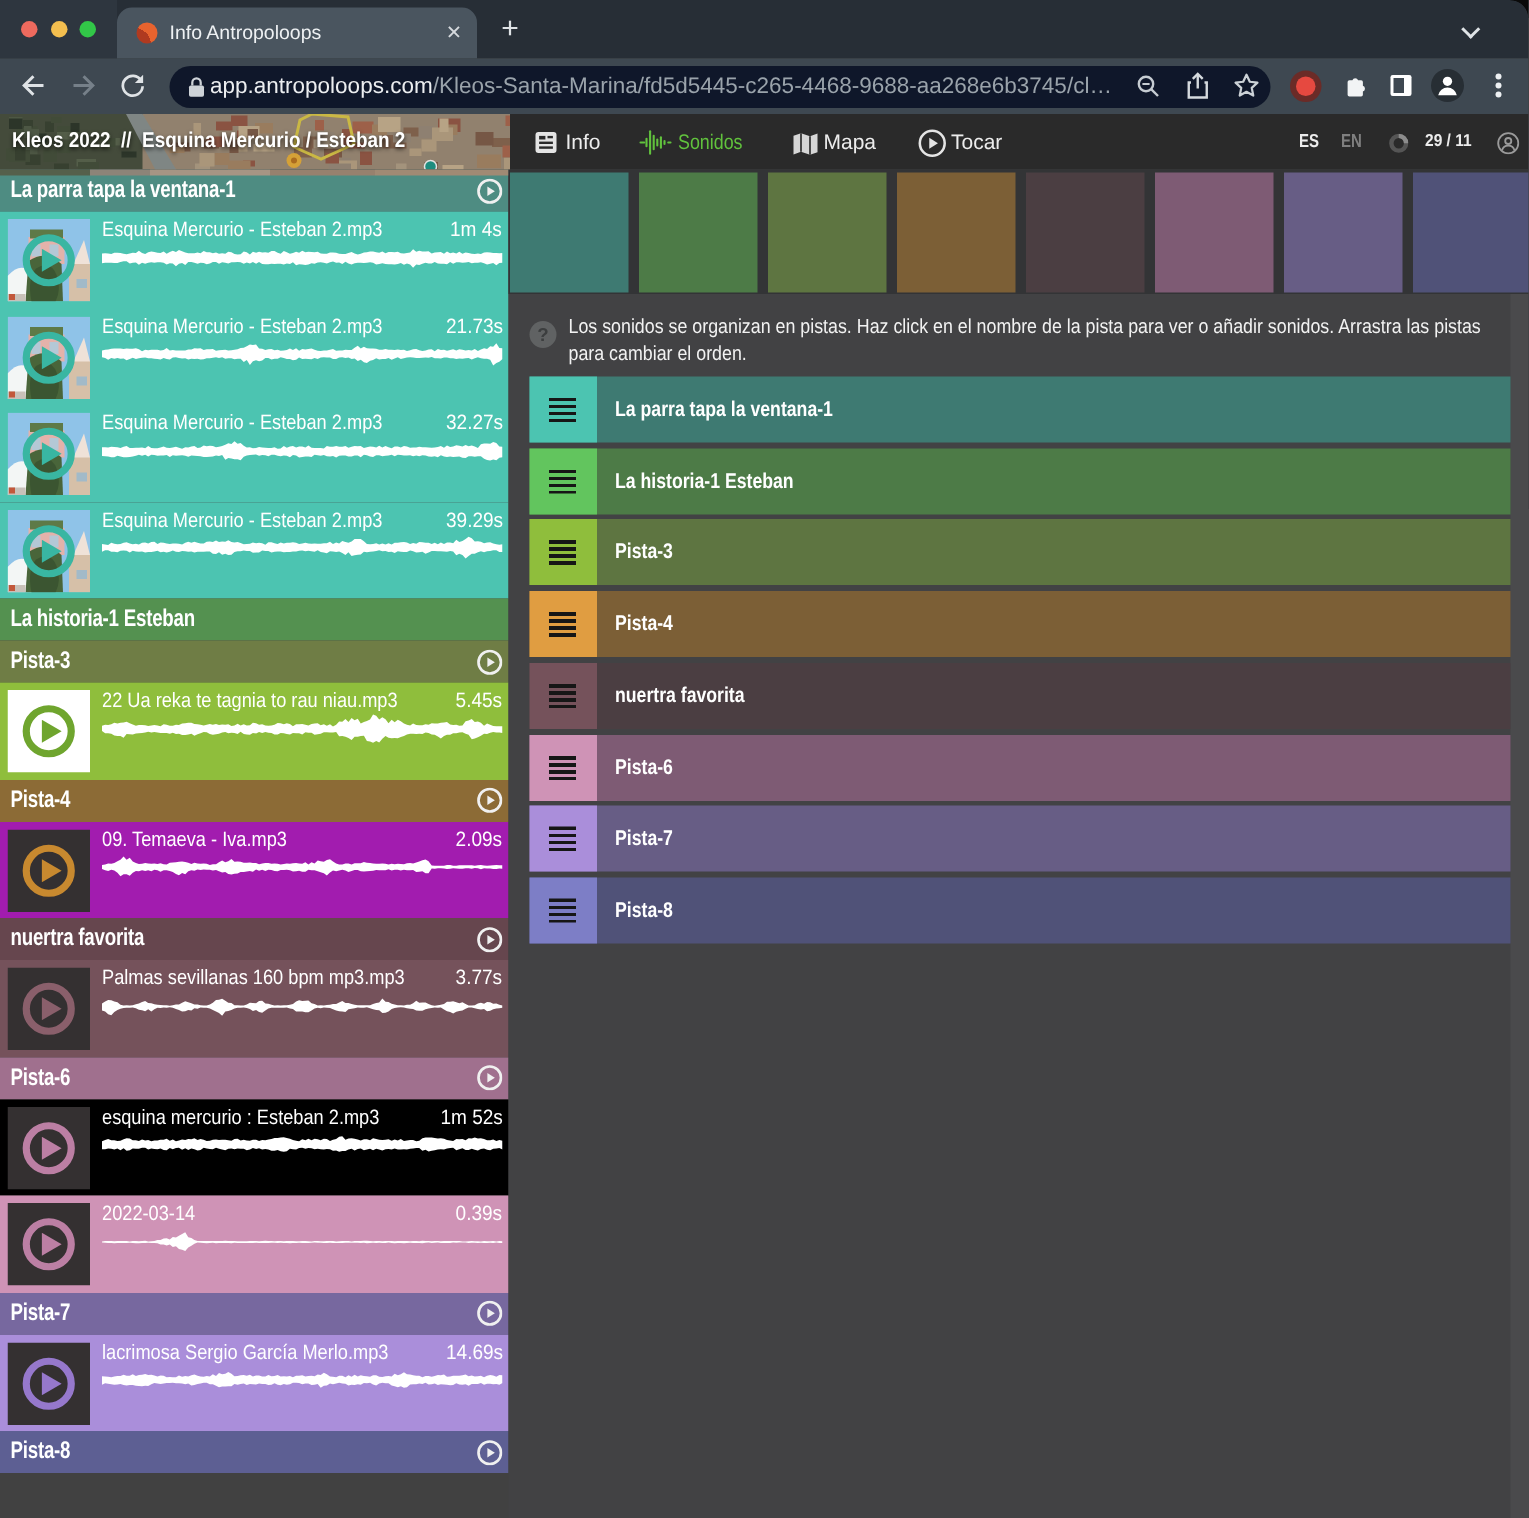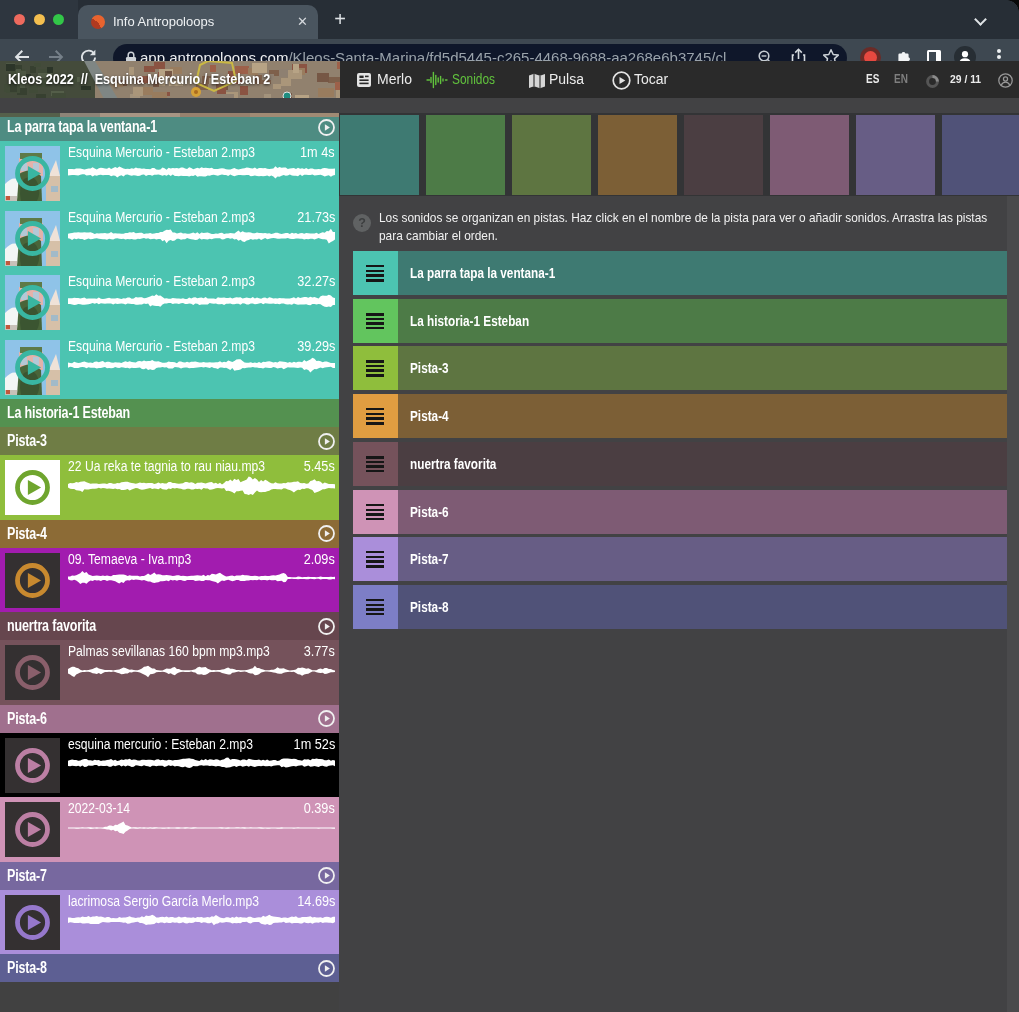--- a/index.html
+++ b/index.html
@@ -18,21 +18,21 @@
 #addr .icon{position:absolute;top:47px}
 #pill{position:absolute;left:113px;top:4.5px;width:734px;height:28px;border-radius:14px;background:#0f172a;overflow:hidden}
 #pill .url{position:absolute;left:27px;top:0;line-height:28px;font-size:15px;white-space:nowrap;color:#eceef0}
 #pill .url .path{color:#9aa3ab}
 #rec{position:absolute;left:860px;top:7.5px;width:21px;height:21px;border-radius:50%;background:#6b2b27}
 #rec::after{content:"";position:absolute;left:4px;top:4px;width:13px;height:13px;border-radius:50%;background:#e64940}
 #spanel{position:absolute;left:927px;top:11px;width:14px;height:14px;background:#fff;border-radius:1.5px}
 #spanel::after{content:"";position:absolute;left:2px;top:2px;width:7px;height:10px;background:#3e4851}
 #dots i{position:absolute;left:997px;width:4px;height:4px;border-radius:50%;background:#eef1f3}
 
-#ahdr{position:absolute;left:0;top:61px;width:1019px;height:37px;background:#2a2a2a;overflow:hidden}
+#ahdr{position:absolute;left:0;top:76px;width:1019px;height:37px;background:#2a2a2a;overflow:hidden}
 #ahdr .title{position:absolute;left:8px;top:0;line-height:37px;font-size:14.3px;font-weight:bold;color:#fff;text-shadow:0 1px 3px rgba(0,0,0,.75);transform:scaleX(.88);transform-origin:0 50%}
 .nav{position:absolute;top:0;height:37px;line-height:37px;font-size:14px;color:#ececec}
 .nico{position:absolute}
 
 #side{position:absolute;left:0;top:113px;width:339px;height:899px;overflow:hidden;background:#414141}
 .shdr{position:relative;width:339px;height:28px}
 .shtxt{position:absolute;left:7px;top:0;line-height:28px;font-size:16px;font-weight:bold;color:#fff;transform:scaleX(.78);transform-origin:0 50%;white-space:nowrap;letter-spacing:-.2px}
 .hplay{position:absolute;left:317.5px;top:5.5px;width:17px;height:17px}
 .smsg{position:relative;width:339px;height:30px;line-height:30px;font-size:13.7px;padding-left:8px}
 .smsg span{display:inline-block;transform:scaleX(.86);transform-origin:0 50%;white-space:nowrap}
@@ -209,40 +209,40 @@
       <rect width="340" height="38" fill="#1a1a1a" fill-opacity="0.12"></rect>
     </svg>
 <span class="title">Kleos 2022&nbsp; //&nbsp; Esquina Mercurio / Esteban 2</span>
 <span class="nico" style="left:356px;top:11px"><svg width="16" height="16" viewBox="0 0 16 16">
         <rect x="1" y="1" width="14" height="14" rx="2" fill="#e4e4e4"></rect>
         <rect x="3.4" y="3.6" width="4.2" height="2.4" fill="#2a2a2a"></rect>
         <rect x="9" y="3.6" width="3.6" height="1.6" fill="#2a2a2a"></rect>
         <rect x="3.4" y="7.4" width="9.2" height="1.6" fill="#2a2a2a"></rect>
         <rect x="3.4" y="10.6" width="9.2" height="1.6" fill="#2a2a2a"></rect>
       </svg></span>
-    <span class="nav" style="left:377px">Merlo</span>
+    <span class="nav" style="left:377px">Info</span>
 <span class="nico" style="left:426px;top:10px"><svg width="22" height="18" viewBox="0 0 22 18">
         <g stroke="#61c23d" stroke-width="1.4" stroke-linecap="round">
           <line x1="1" y1="9" x2="3.5" y2="9"></line>
           <line x1="5" y1="6.5" x2="5" y2="11.5"></line>
           <line x1="7.4" y1="1.5" x2="7.4" y2="16.5"></line>
           <line x1="9.8" y1="4.5" x2="9.8" y2="13.5"></line>
           <line x1="12.2" y1="7" x2="12.2" y2="11"></line>
           <line x1="14.6" y1="5.5" x2="14.6" y2="12.5"></line>
           <line x1="17" y1="8" x2="17" y2="10"></line>
           <line x1="19.5" y1="9" x2="21" y2="9"></line>
         </g>
       </svg></span>
     <span class="nav" style="left:452px;color:#61c23d;transform:scaleX(.85);transform-origin:0 50%">Sonidos</span>
 <span class="nico" style="left:528px;top:12px"><svg width="18" height="16" viewBox="0 0 18 16">
         <path d="M1 2.5 L6 0.8 L12 2.8 L17 1 L17 13.5 L12 15.2 L6 13.2 L1 15 Z" fill="#d6d6d6"></path>
         <line x1="6" y1="0.8" x2="6" y2="13.2" stroke="#2a2a2a" stroke-width="1.1"></line>
         <line x1="12" y1="2.8" x2="12" y2="15.2" stroke="#2a2a2a" stroke-width="1.1"></line>
       </svg></span>
-    <span class="nav" style="left:549px">Pulsa</span>
+    <span class="nav" style="left:549px">Mapa</span>
 <span class="nico" style="left:612px;top:10px"><svg width="19" height="19" viewBox="0 0 19 19">
         <circle cx="9.5" cy="9.5" r="8.3" fill="none" stroke="#e4e4e4" stroke-width="1.7"></circle>
         <path d="M7.5 5.9 L13.3 9.5 L7.5 13.1 Z" fill="#e4e4e4"></path>
       </svg></span>
     <span class="nav" style="left:634px">Tocar</span>
 <span class="nav" style="left:866px;font-weight:bold;font-size:12.5px;transform:scaleX(.8);transform-origin:0 50%">ES</span>
 <span class="nav" style="left:894px;font-weight:bold;font-size:12.5px;color:#7f7f7f;transform:scaleX(.8);transform-origin:0 50%">EN</span>
 <span class="nico" style="left:926px;top:13px"><svg width="13" height="13" viewBox="0 0 14 14">
         <circle cx="7" cy="7" r="5.3" fill="none" stroke="#555" stroke-width="3.2"></circle>
         <path d="M7 1.7 A5.3 5.3 0 0 1 12.3 7" fill="none" stroke="#8c8c8c" stroke-width="3.2"></path>

